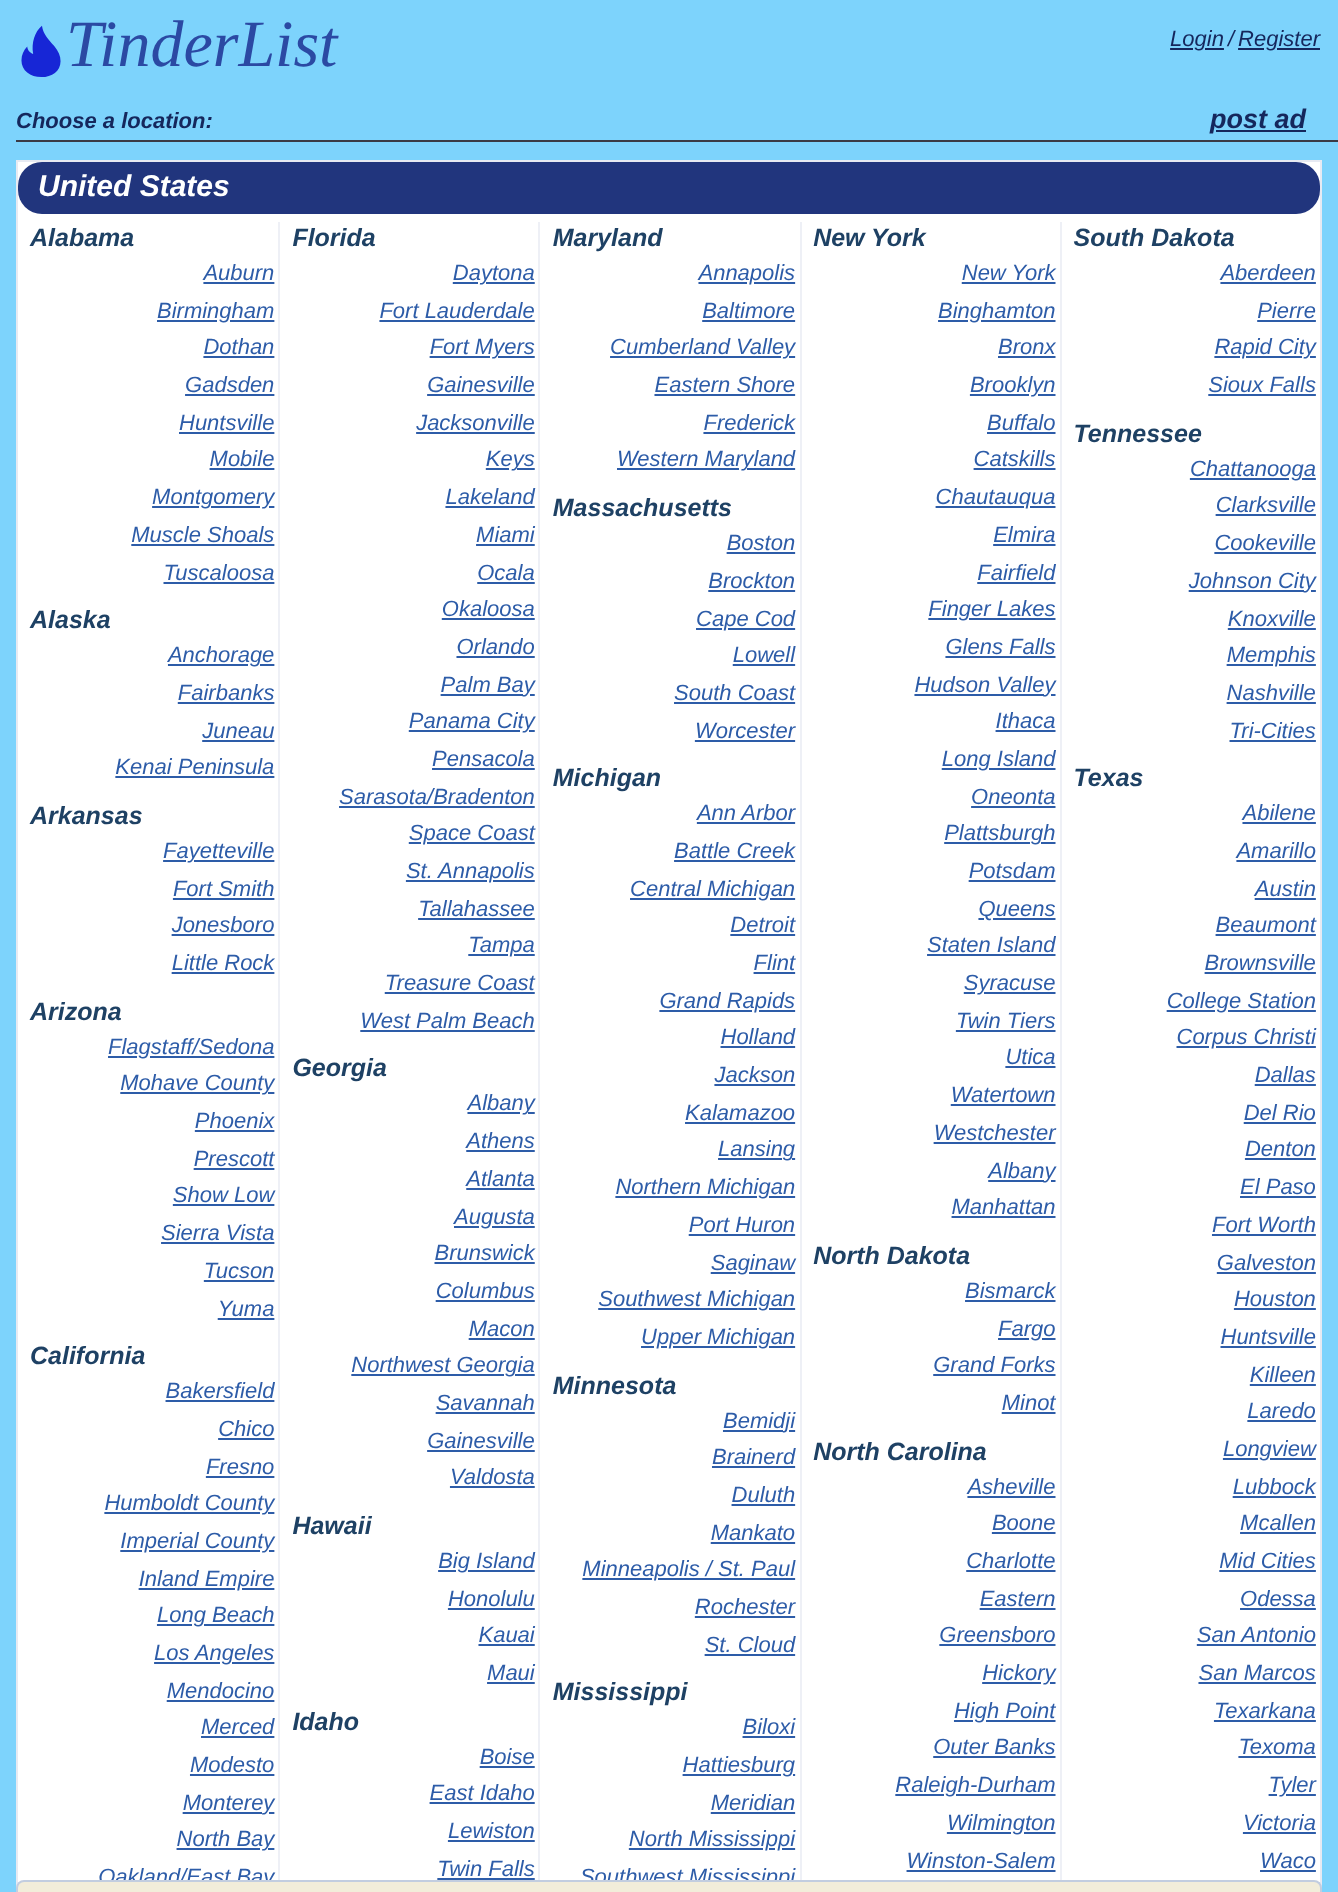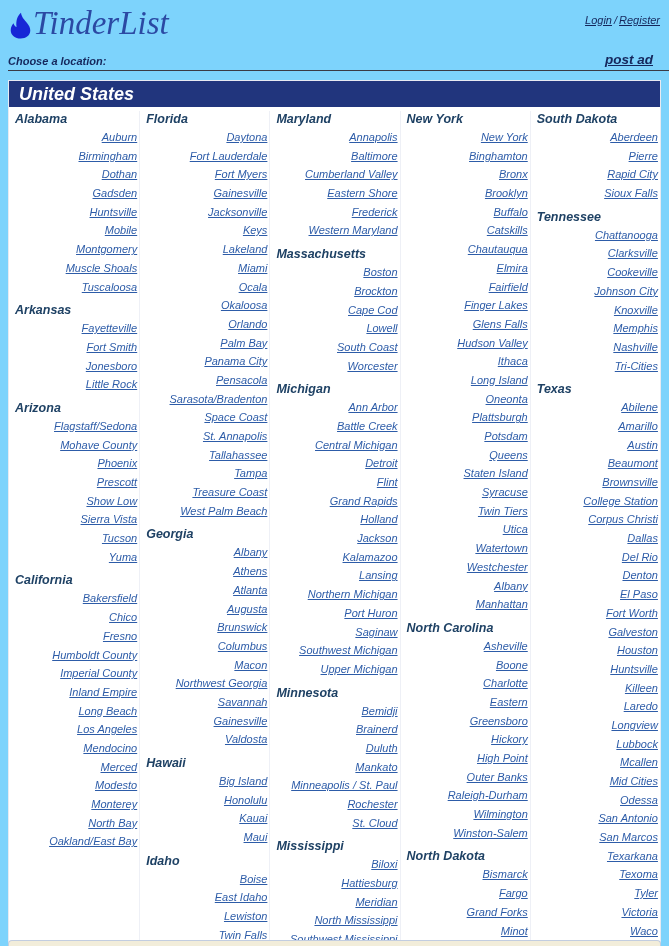--- a/index.html
+++ b/index.html
@@ -17,21 +17,21 @@
   .auth .sep { text-decoration:none; padding:0 2px; }
 
   
   .subbar { display:flex; justify-content:space-between; align-items:flex-end; padding:10px 16px 3px 8px; }
   .choose { font-size:11px; font-weight:bold; color:#15275c; }
   .postad { font-size:13.5px; font-weight:bold; color:#15275c; text-decoration:underline; }
   .rule { border:0; border-top:1px solid #3a3a45; margin:0 0 0 8px; height:0; }
 
   
   .main-box { margin:9px 8px 0 8px; border:1px solid #e7eaf2; border-bottom:none; min-height:870px; background:#fff; }
-  .box-header { background:#21357d; color:#ffffff; font-weight:bold; font-size:18px; line-height:16px; padding:5px 10px 5px 10px; }
+  .box-header { background:#21357d; color:#ffffff; font-weight:bold; font-size:15px; line-height:16px; padding:5px 10px 5px 10px;border-radius:12px; }
   .columns { display:flex; align-items:stretch; padding-top:4px; }
   .col { width:20%; padding:0 2px 0 6px; }
   .col + .col { border-left:1px solid #eef0f6; }
   .state-name { font-size:12.5px; font-weight:bold; color:#1e4164; line-height:16px; white-space:nowrap; }
   .state-block + .state-block { margin-top:7px; }
   .city-list { list-style:none; margin:0; padding:0 0 0 4px;text-align:right; }
   .city-list li { line-height:18.7px; height:18.7px; white-space:nowrap; }
   .city-link { font-size:11px; color:#2d5ca8; text-decoration:underline; }
 
   
@@ -71,20 +71,29 @@
             <ul class="city-list">
               <li><a href="#" class="city-link">Auburn</a></li>
               <li><a href="#" class="city-link">Birmingham</a></li>
               <li><a href="#" class="city-link">Dothan</a></li>
               <li><a href="#" class="city-link">Gadsden</a></li>
               <li><a href="#" class="city-link">Huntsville</a></li>
               <li><a href="#" class="city-link">Mobile</a></li>
               <li><a href="#" class="city-link">Montgomery</a></li>
               <li><a href="#" class="city-link">Muscle Shoals</a></li>
               <li><a href="#" class="city-link">Tuscaloosa</a></li>
+            </ul>
+          </div>
+          <div class="state-block">
+            <div class="state-name">Alaska</div>
+            <ul class="city-list">
+              <li><a href="#" class="city-link">Anchorage</a></li>
+              <li><a href="#" class="city-link">Fairbanks</a></li>
+              <li><a href="#" class="city-link">Juneau</a></li>
+              <li><a href="#" class="city-link">Kenai Peninsula</a></li>
             </ul>
           </div>
           <div class="state-block">
             <div class="state-name">Arkansas</div>
             <ul class="city-list">
               <li><a href="#" class="city-link">Fayetteville</a></li>
               <li><a href="#" class="city-link">Fort Smith</a></li>
               <li><a href="#" class="city-link">Jonesboro</a></li>
               <li><a href="#" class="city-link">Little Rock</a></li>
             </ul>
@@ -276,42 +285,42 @@
               <li><a href="#" class="city-link">Syracuse</a></li>
               <li><a href="#" class="city-link">Twin Tiers</a></li>
               <li><a href="#" class="city-link">Utica</a></li>
               <li><a href="#" class="city-link">Watertown</a></li>
               <li><a href="#" class="city-link">Westchester</a></li>
               <li><a href="#" class="city-link">Albany</a></li>
               <li><a href="#" class="city-link">Manhattan</a></li>
             </ul>
           </div>
           <div class="state-block">
+            <div class="state-name">North Dakota</div>
+            <ul class="city-list">
+              <li><a href="#" class="city-link">Bismarck</a></li>
+              <li><a href="#" class="city-link">Fargo</a></li>
+              <li><a href="#" class="city-link">Grand Forks</a></li>
+              <li><a href="#" class="city-link">Minot</a></li>
+            </ul>
+          </div>
+          <div class="state-block">
             <div class="state-name">North Carolina</div>
             <ul class="city-list">
               <li><a href="#" class="city-link">Asheville</a></li>
               <li><a href="#" class="city-link">Boone</a></li>
               <li><a href="#" class="city-link">Charlotte</a></li>
               <li><a href="#" class="city-link">Eastern</a></li>
               <li><a href="#" class="city-link">Greensboro</a></li>
               <li><a href="#" class="city-link">Hickory</a></li>
               <li><a href="#" class="city-link">High Point</a></li>
               <li><a href="#" class="city-link">Outer Banks</a></li>
               <li><a href="#" class="city-link">Raleigh-Durham</a></li>
               <li><a href="#" class="city-link">Wilmington</a></li>
               <li><a href="#" class="city-link">Winston-Salem</a></li>
-            </ul>
-          </div>
-          <div class="state-block">
-            <div class="state-name">North Dakota</div>
-            <ul class="city-list">
-              <li><a href="#" class="city-link">Bismarck</a></li>
-              <li><a href="#" class="city-link">Fargo</a></li>
-              <li><a href="#" class="city-link">Grand Forks</a></li>
-              <li><a href="#" class="city-link">Minot</a></li>
             </ul>
           </div>
         </div>
         <div class="col">
           <div class="state-block">
             <div class="state-name">South Dakota</div>
             <ul class="city-list">
               <li><a href="#" class="city-link">Aberdeen</a></li>
               <li><a href="#" class="city-link">Pierre</a></li>
               <li><a href="#" class="city-link">Rapid City</a></li>

